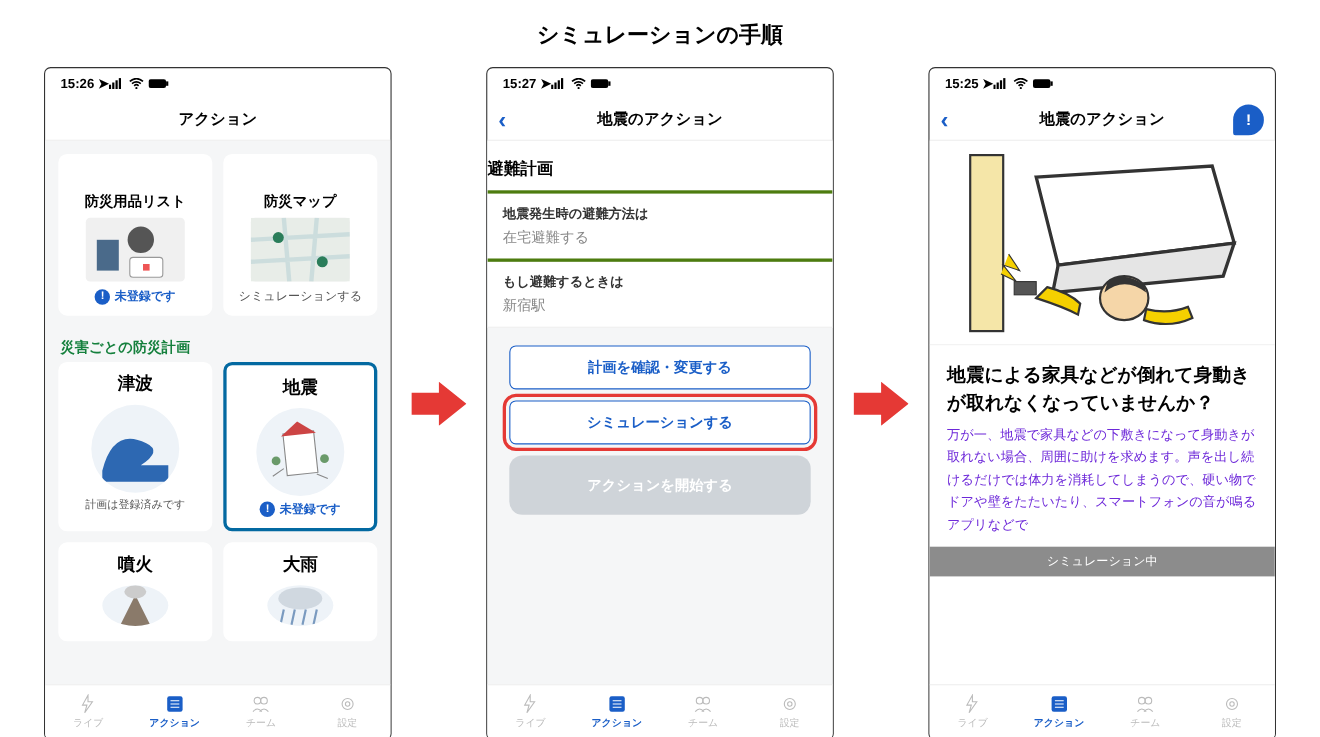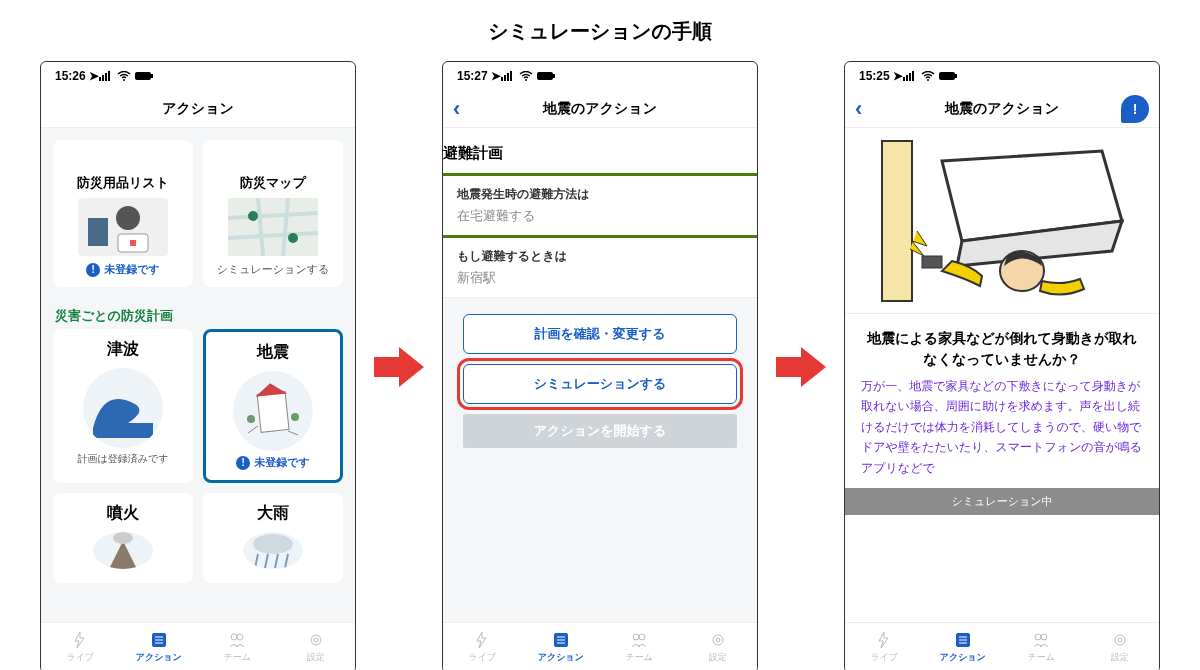--- a/index.html
+++ b/index.html
@@ -32,23 +32,23 @@
     .tab { flex: 1; display: flex; flex-direction: column; align-items: center; justify-content: center; gap: 2px; font-size: 9px; color: #bbb; }
     .tab.active { color: #1a5ec7; font-weight: 600; }
     .tab-ic { width: 20px; height: 18px; }
     .p2 .subtitle { font-size: 15px; font-weight: 600; padding: 16px 0 10px; background: #fff; }
     .info-block { background: #fff; padding: 10px 14px; border-top: 3px solid #4d7c0f; font-family: Liberation Serif, serif; }
     .info-block .lbl { font-size: 12px; font-weight: 600; color: #333; margin-bottom: 4px; }
     .info-block .val { font-size: 13px; color: #888; }
     .btn-col { padding: 16px 20px; display: flex; flex-direction: column; gap: 10px; }
     .btn-outline { border: 1.5px solid #1a5ec7; color: #1a5ec7; background: #fff; border-radius: 6px; padding: 10px; text-align: center; font-size: 13px; font-weight: 600; }
     .btn-outline.highlight { outline: 3px solid #e53935; outline-offset: 3px; }
-    .btn-disabled { background: #cfd4d9; color: #fff; border-radius: 2px; padding: 8px; text-align: center; font-size: 13px; font-weight: 600; }
+    .btn-disabled { background: #cfd4d9; color: #fff; border-radius: 12px; padding: 18px; text-align: center; font-size: 13px; font-weight: 600; }
     .p3 .illus { height: 186px; background: #fff; border-bottom: 1px solid #eee; display: flex; align-items: center; justify-content: center; }
-    .p3 .q { padding: 14px 16px 6px; font-size: 14px; font-weight: 700; line-height: 1.5; background:#fff;text-align:center;}
+    .p3 .q { padding: 14px 16px 6px; font-size: 17px; font-weight: 700; line-height: 1.5; background:#fff;}
     .p3 .body { padding: 0 16px 10px; font-size: 12px; line-height: 1.7; color: #6d28d9; background:#fff;}
     .sim-banner { background: rgba(120,120,120,0.85); color: #fff; text-align: center; font-size: 11px; padding: 6px 1px; }
   </style>
 </head>
 <body>
 
 <div class="page-title">シミュレーションの手順</div>
 
 <div class="row">
 

